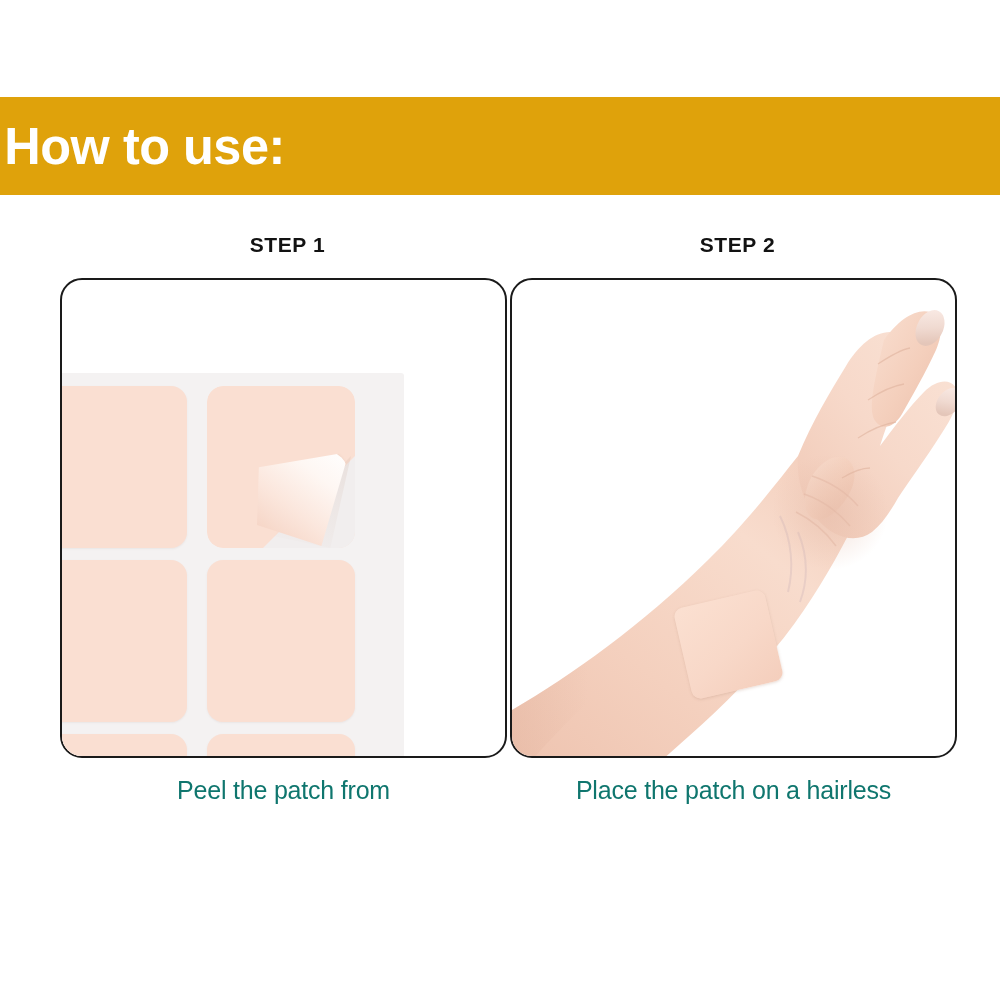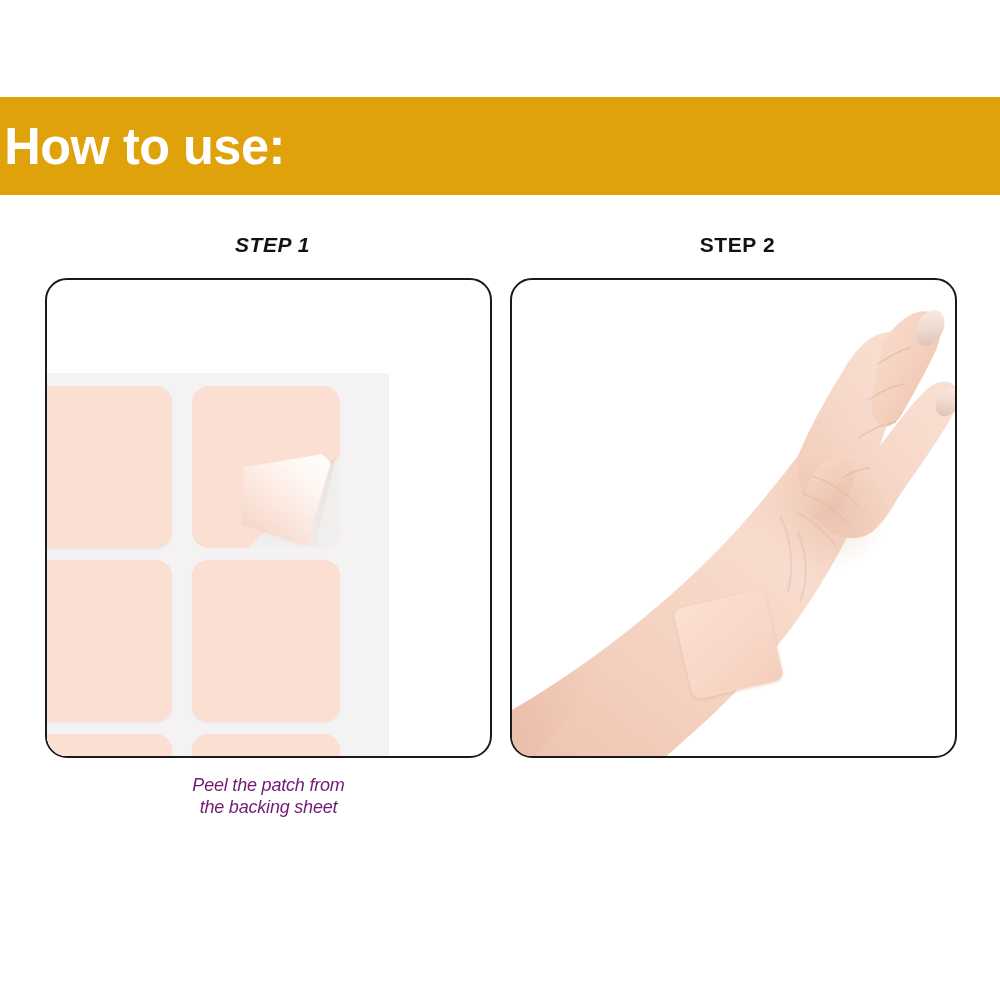--- a/index.html
+++ b/index.html
@@ -43,21 +43,21 @@
     top: 195px;
     width: 1000px;
     height: 660px;
   }
   .step {
     position: absolute;
     top: 0;
     width: 455px;
     height: 660px;
   }
-  .step-left  { left: 45px; font-style: italic; }
+  .step-left  { left: 60px; }
   .step-right { left: 510px; }
 
   .step-label {
     text-align: center;
     font-size: 21px;
     font-weight: bold;
     color: #121212;
     letter-spacing: 0.6px;
     margin: 0;
     padding-top: 38px;
@@ -77,23 +77,23 @@
     overflow: hidden;
     box-sizing: border-box;
   }
 
   .caption {
     position: absolute;
     top: 580px;
     left: -12px;
     width: 471px;
     text-align: center;
-    font-size: 18px;
+    font-size: 25px;
     line-height: 1.2;
-    color: #701a75;
+    color: #0f766e;
     letter-spacing: -0.2px;
     font-weight: normal;
   }
 
   
   .backing-sheet {
     position: absolute;
     left: -38px;
     top: 93px;
     width: 380px;
@@ -226,21 +226,20 @@
           <div class="peel-cut"></div>
           <div class="peel-shadow"></div>
           <div class="peel-flap"></div>
         </div>
       </div>
 
     </div>
 
     <div class="caption">
       <div>Peel the patch from</div>
-      <div>the backing sheet</div>
     </div>
   </div>
 
   <div class="step step-right">
 
     <div class="step-label">STEP 2</div>
 
     <div class="panel">
       <div class="arm-stage">
 
@@ -335,16 +334,17 @@
           <path d="M -20 480 L 0 430 C 60 395, 130 345, 196 280 C 235 242, 262 206, 286 176 L 300 182 C 272 216, 240 256, 200 298 C 140 360, 70 424, 20 480 Z" fill="url(#armEdge)"></path>
 
           <circle cx="318" cy="232" r="58" fill="url(#wristShade)"></circle>
         </svg>
 
         <div class="applied-patch"></div>
       </div>
     </div>
 
     <div class="caption">
+      <div>Place the patch on a hairless</div>
     </div>
   </div>
 
 </div>
 
 </body></html>

